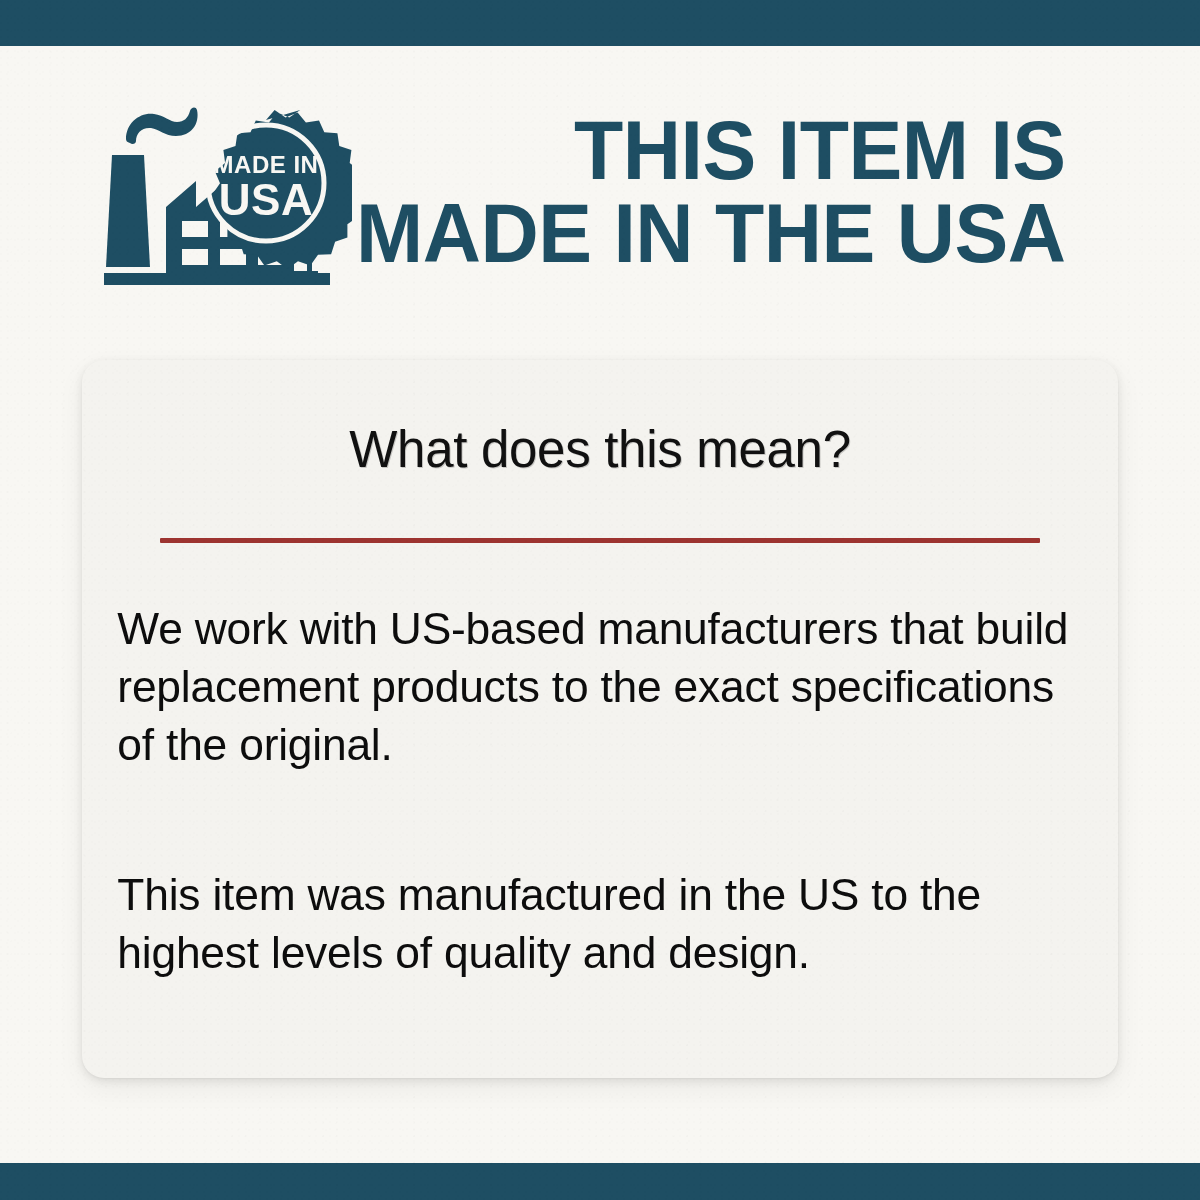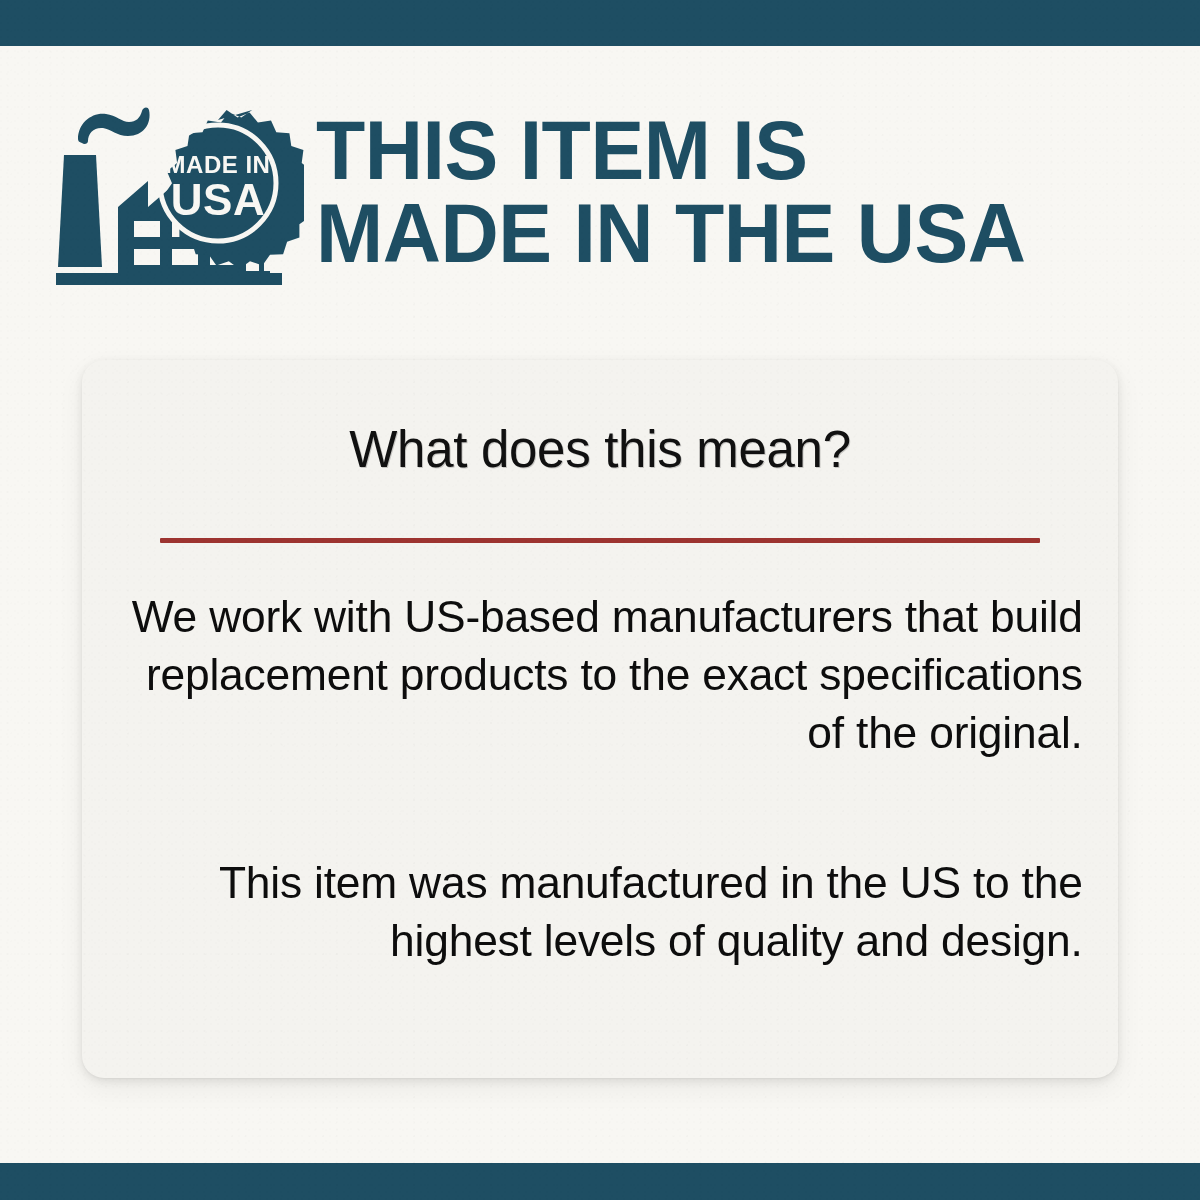--- a/index.html
+++ b/index.html
@@ -50,35 +50,36 @@
 
   
   #header {
     position: absolute;
     top: 96px;
     left: 0;
     width: 1068px;
     height: 200px;
     display: flex;
     align-items: center;
-    padding-left: 56px;
+    padding-left: 104px;
   }
 
   #logo-block {
     position: relative;
     width: 248px;
     height: 186px;
     flex: 0 0 248px;
   }
 
   #factory-svg { display: block; }
 
   #title-block {
-    margin-left: 12px;
+    margin-left: 4px;
     padding-bottom: 8px;
+    text-align: right;
   }
 
   .title-line {
     font-family: "Liberation Sans Narrow", "Liberation Sans", sans-serif;
     font-weight: bold;
     font-size: 84px;
     line-height: 0.99;
     letter-spacing: -0.5px;
     color: #1e4e63;
     white-space: nowrap;
@@ -120,24 +121,24 @@
     top: 178px;
     left: 78px;
     width: 880px;
     height: 5px;
     background: #9d3430;
     border-radius: 1px;
   }
 
   #body-text {
     position: absolute;
-    top: 228px;
+    top: 240px;
     left: 28px;
     width: 980px;
-    text-align: right;
+    text-align: left;
   }
 
   .para {
     font-family: "Liberation Sans Narrow", "Liberation Sans", sans-serif;
     font-size: 45px;
     line-height: 1.29;
     color: #0d0d0d;
     letter-spacing: -0.2px;
     transform: scaleX(0.985);
   }

